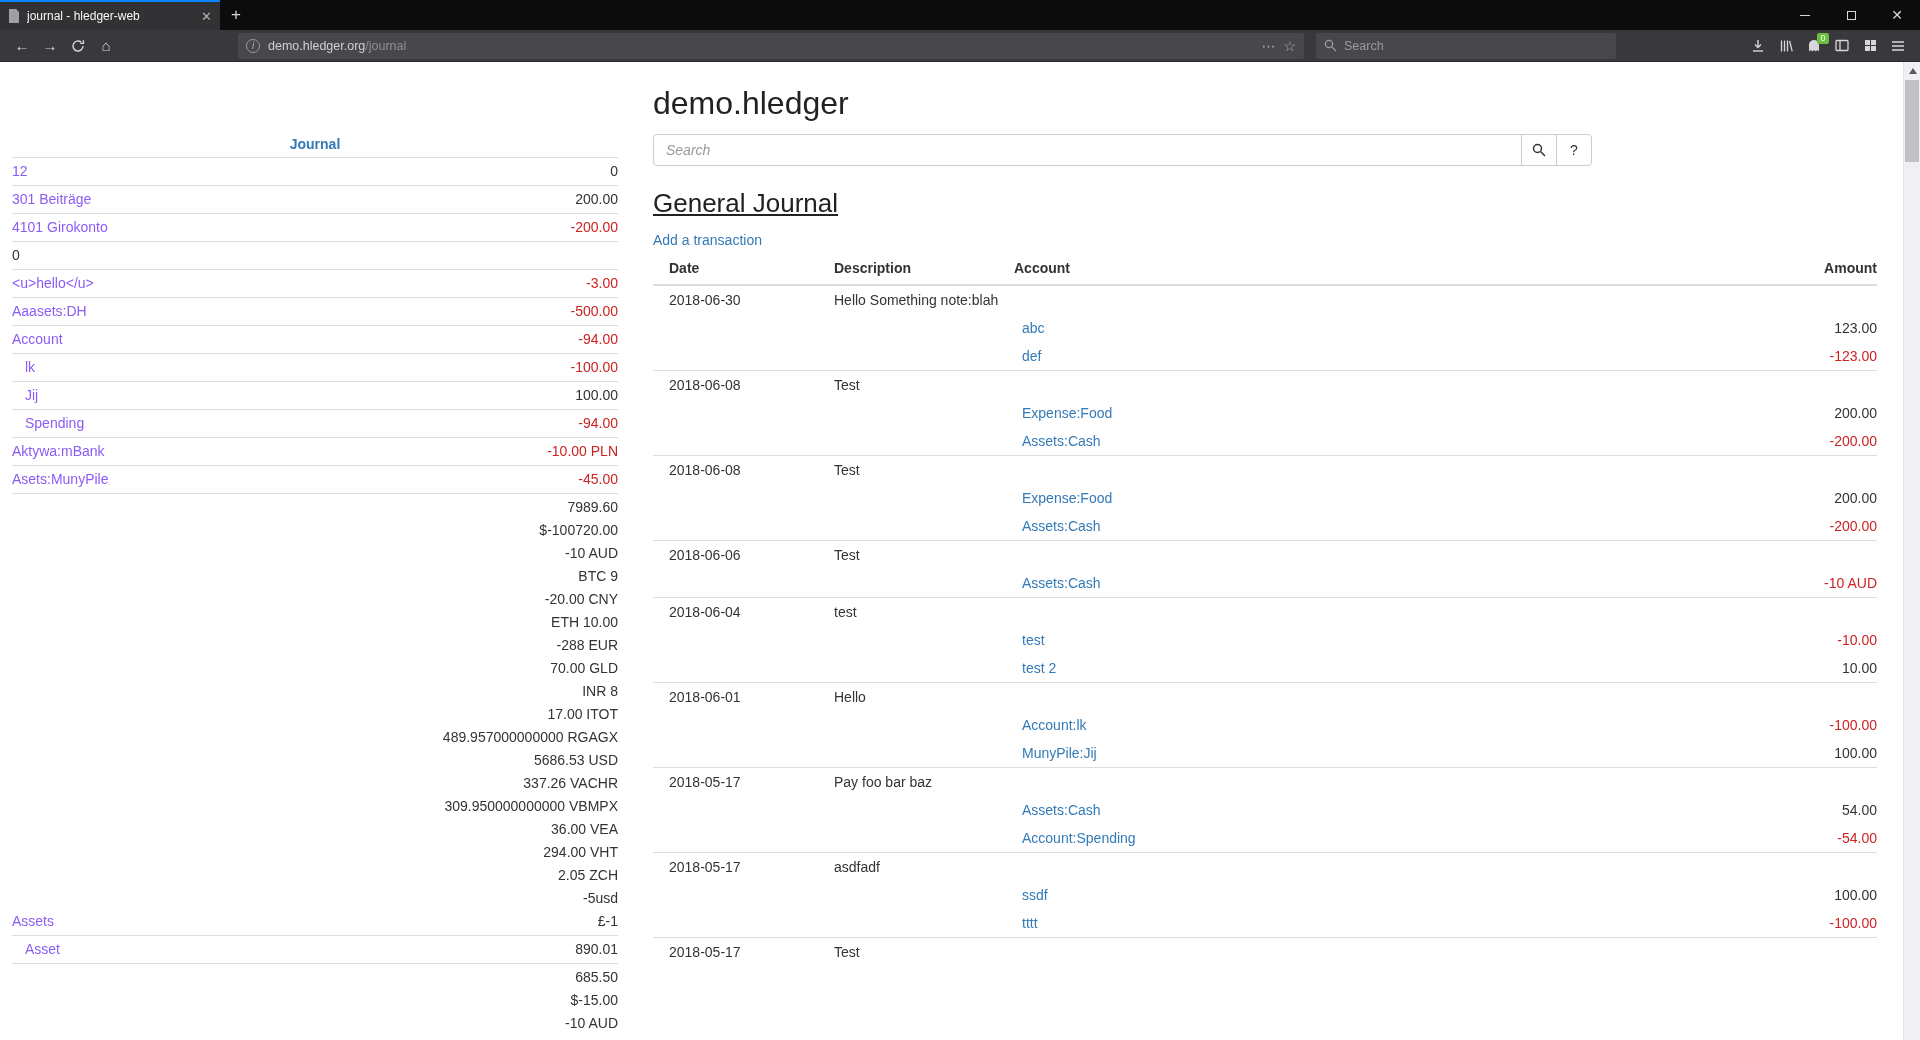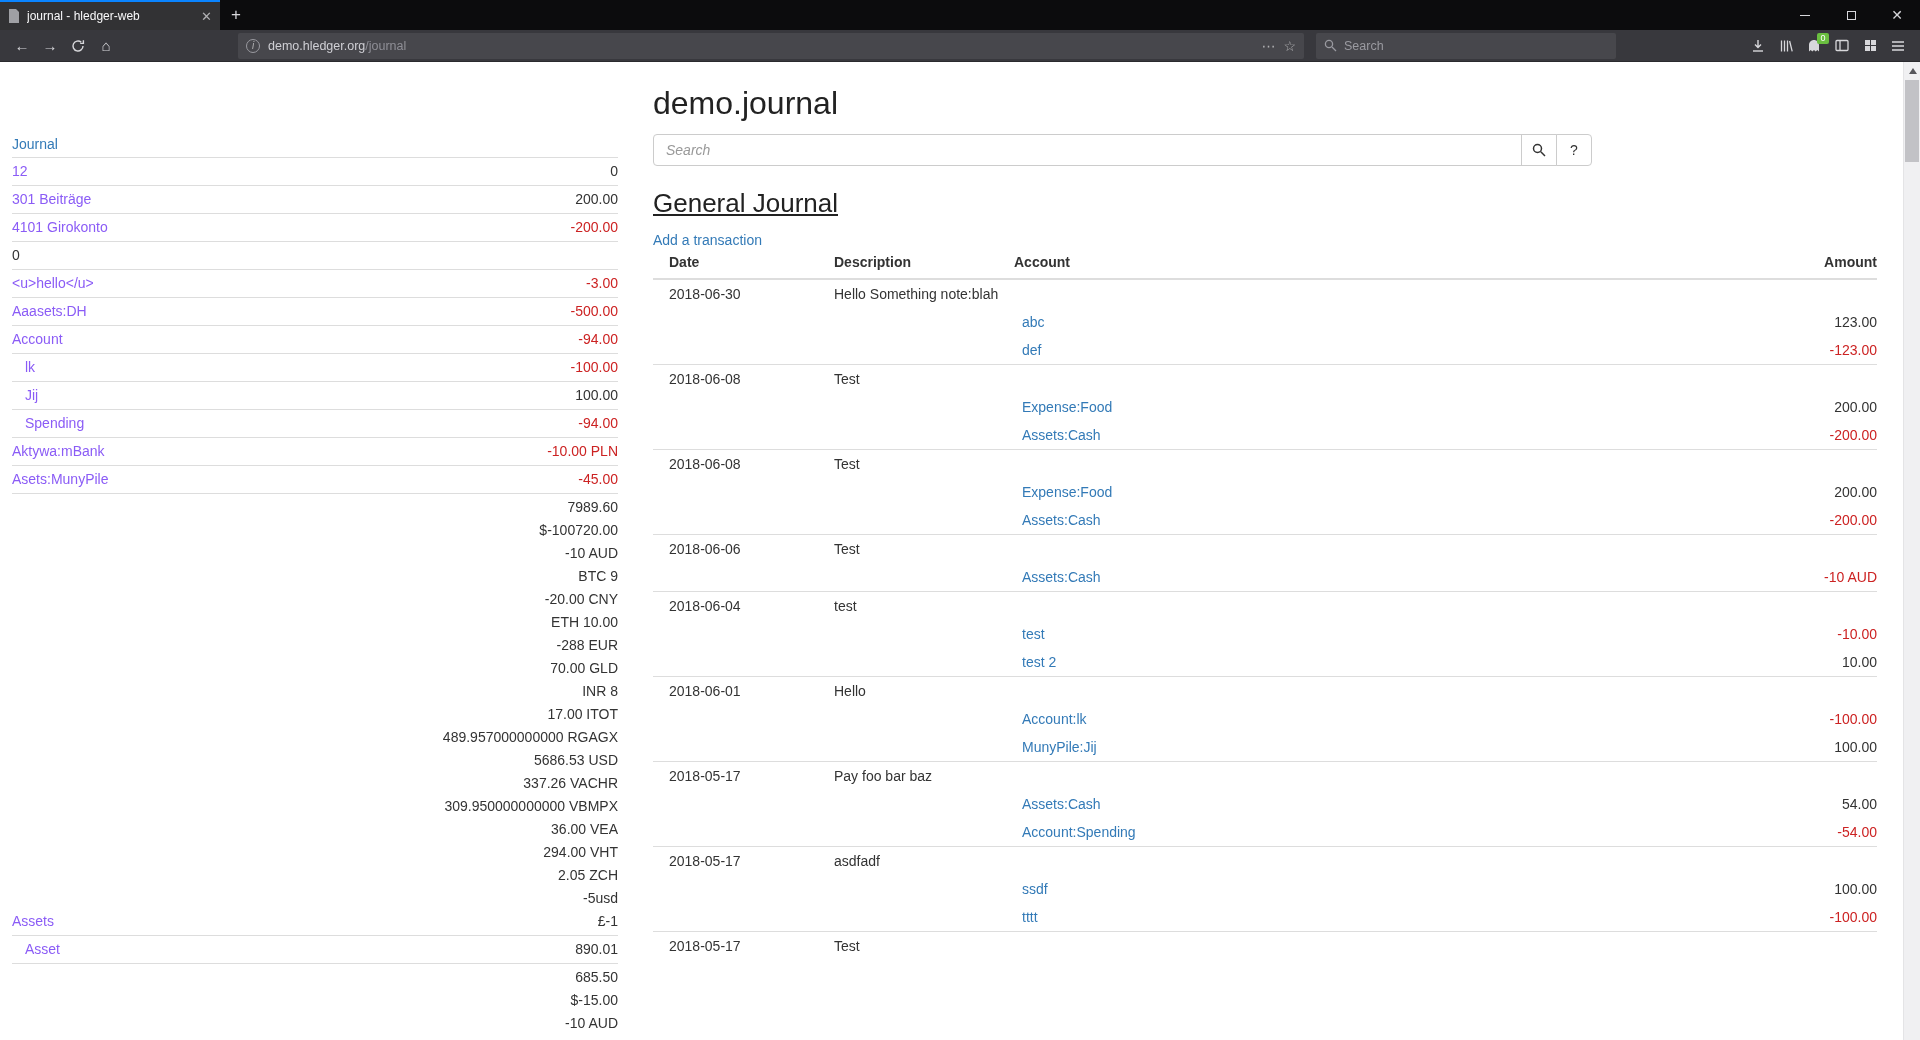--- a/index.html
+++ b/index.html
@@ -38,40 +38,40 @@
 
   
   .page { flex: 1; position: relative; background: #fff; color: #333; overflow: hidden; font-size: 14px; }
 
   .scrollbar { position: absolute; top: 0; right: 0; width: 17px; height: 100%; background: #f0f0f2; border-left: 1px solid #e4e4e6; }
   .sb-arrow { position: absolute; top: 6px; left: 5px; width: 0; height: 0; border-left: 4px solid transparent; border-right: 4px solid transparent; border-bottom: 6px solid #57575c; }
   .sb-thumb { position: absolute; top: 18px; left: 1px; width: 14px; height: 82px; background: #c2c2c6; }
 
   
   .sidebar { position: absolute; left: 12px; top: 70px; width: 606px; }
-  .s-heading { color: var(--link, #337ab7); font-weight: normal; padding: 4px 0 5px; }
+  .s-heading { color: var(--link, #337ab7); font-weight: bold; padding: 4px 0 5px; text-align: center; }
   .s-row { display: flex; align-items: flex-end; border-top: 1px solid #ddd; padding: 2px 0; min-height: 27px; }
   .s-name { flex: 1; line-height: 23px; color: #8b5cf6; text-decoration: none; }
   .s-indent .s-name { padding-left: 13px; }
   .s-amts { text-align: right; }
   .s-amt { line-height: 23px; white-space: nowrap; }
   .neg { color: var(--neg, #cc2222); }
 
   
   .main { position: absolute; left: 653px; top: 24px; width: 1224px; }
   .page-title { font-size: 32px; font-weight: 500; color: #222; line-height: 35px; }
   .search-form { display: flex; margin-top: 13px; height: 32px; }
   .search-input { width: 869px; height: 32px; border: 1px solid #ccc; border-radius: 4px 0 0 4px; padding: 0 12px; font-size: 14px; font-family: "Liberation Sans", sans-serif; color: #333; outline: none; }
   .search-input::placeholder { color: #999; font-style: italic; }
   .btn { height: 32px; width: 36px; background: #fff; border: 1px solid #ccc; margin-left: -1px; display: flex; align-items: center; justify-content: center; font-size: 14px; color: #333; font-family: "Liberation Sans", sans-serif; cursor: pointer; }
   .btn-help { border-radius: 0 4px 4px 0; }
   .section-title { font-size: 26px; font-weight: 500; color: #222; margin-top: 22px; line-height: 30px; text-decoration: underline; }
   .add-link { display: inline-block; margin-top: 14px; color: var(--link, #337ab7); text-decoration: none; }
 
-  .journal-table { }
+  .journal-table { margin-top: 6px; }
   .t-row { display: grid; grid-template-columns: 165px 180px 1fr 220px; padding: 6px 0 6px 16px; align-items: baseline; }
   .t-head { font-weight: bold; border-bottom: 2px solid #ddd; padding-top: 6px; padding-bottom: 8px; }
   .t-amt-h, .t-amt { text-align: right; white-space: nowrap; }
   .t-body .t-trans { border-top: 1px solid #ddd; }
   .t-body .t-trans:first-child { border-top: 0; }
   .t-acct-cell { padding-left: 8px; }
   .t-acct { color: var(--link, #337ab7); text-decoration: none; }
 
   svg { display: block; }
 </style>
@@ -285,21 +285,21 @@
               <div class="s-amt">685.50</div>
               <div class="s-amt">$-15.00</div>
               <div class="s-amt">-10 AUD</div>
               <div class="s-amt">-30.00 USD</div>
             </span>
           </div>
         </div>
     </div>
 
     <div class="main">
-      <h1 class="page-title">demo.journal</h1>
+      <h1 class="page-title">demo.hledger</h1>
 
       <div class="search-form">
         <input class="search-input" type="text" placeholder="Search" style="">
         <button class="btn">
           <svg width="14" height="14" viewBox="0 0 14 14">
               <circle cx="5.5" cy="5.5" r="4" fill="none" stroke="#333" stroke-width="1.5"></circle>
               <line x1="8.8" y1="8.8" x2="13" y2="13" stroke="#333" stroke-width="1.5"></line>
             </svg>
         </button>
         <button class="btn btn-help">?</button>

